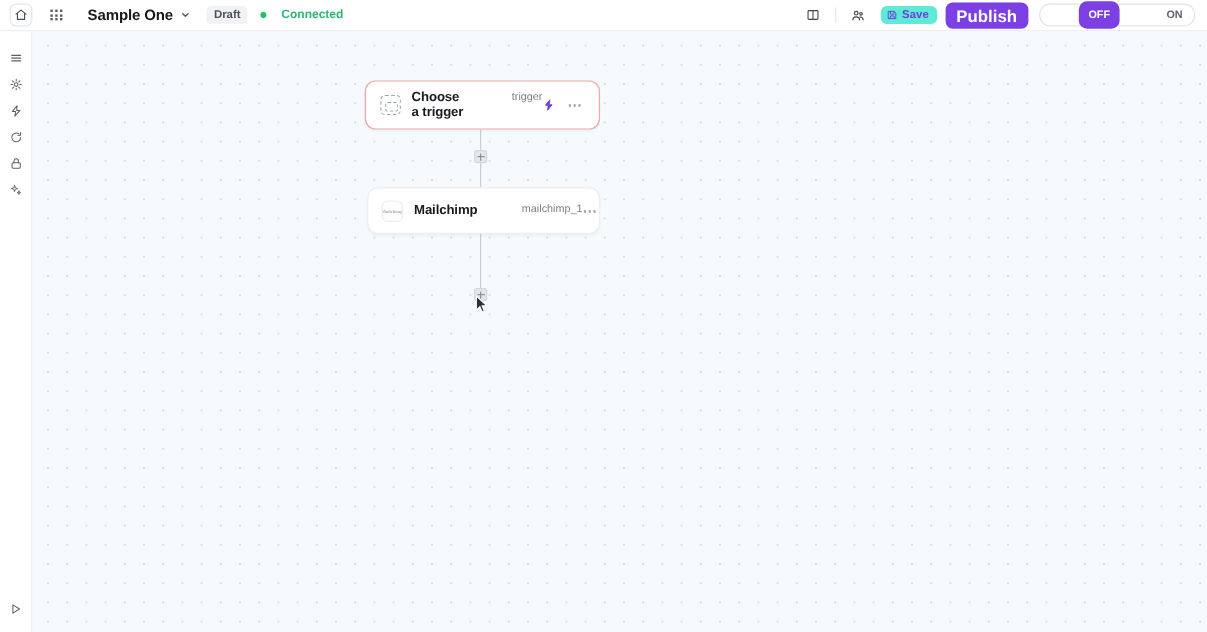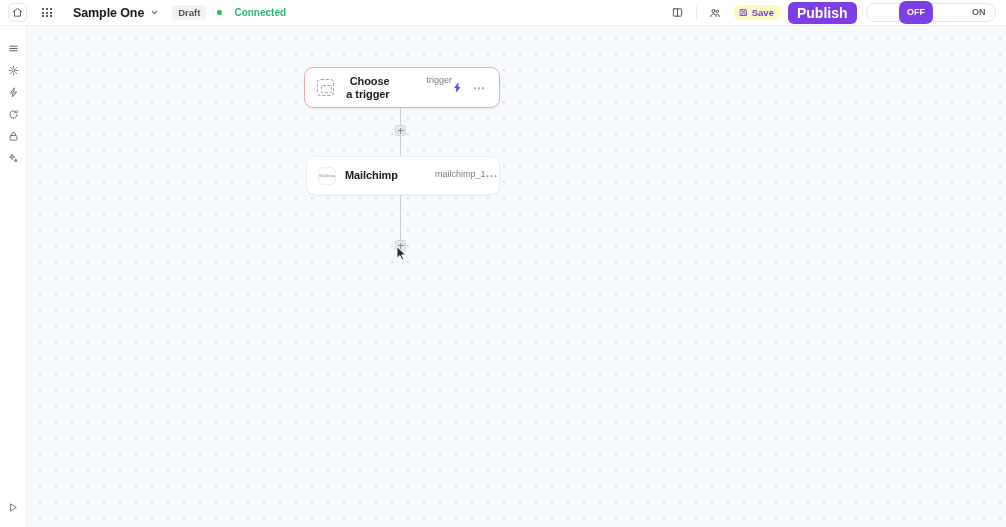--- a/index.html
+++ b/index.html
@@ -2,21 +2,21 @@
 <html><head>
 <meta charset="utf-8">
 <style>
   * { box-sizing: border-box; margin: 0; padding: 0; }
   html, body {
     width: 1006px; height: 527px;
     font-family: "Liberation Sans", sans-serif;
     background: #ffffff;
     overflow: hidden;
   }
-  #app { position: relative; width: 902px; height: 527px; text-align: right; }
+  #app { position: relative; width: 902px; height: 527px; }
 
   
   .topbar {
     position: absolute; top: 0; left: 0;
     width: 1006px; height: 26px;
     background: #ffffff;
     border-bottom: 1px solid #eceef1;
     display: flex; align-items: center;
     padding: 0 8px 0 4px;
     z-index: 20;
@@ -59,21 +59,21 @@
   .connected .dot { width: 5px; height: 5px; border-radius: 50%; background: #21c063; display:block; }
 
   .icon-btn {
     width: 22px; height: 20px;
     display: flex; align-items: center; justify-content: center;
   }
   .tb-sep { width: 1px; height: 13px; background: #e6e8eb; margin: 0 7px; }
 
   .save-btn {
     display: flex; align-items: center; gap: 4px;
-    background: #fef9c3; color: #6c3ee0;
+    background: #5eead4; color: #6c3ee0;
     border-radius: 5px; padding: 3px 7px 3px 5px;
     font-size: 9.5px; font-weight: bold;
     margin-left: 8px; line-height: 1;
   }
   .publish-btn {
     background: #7b3fe4; color: #fff;
     border-radius: 6px; padding: 4px 9px;
     font-size: 14px; font-weight: bold;
     margin-left: 7px; line-height: 1;
   }

